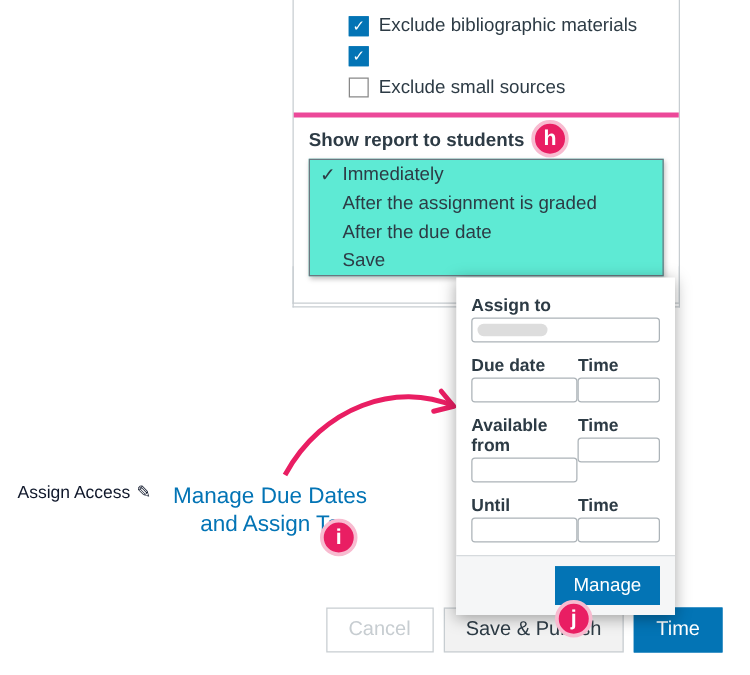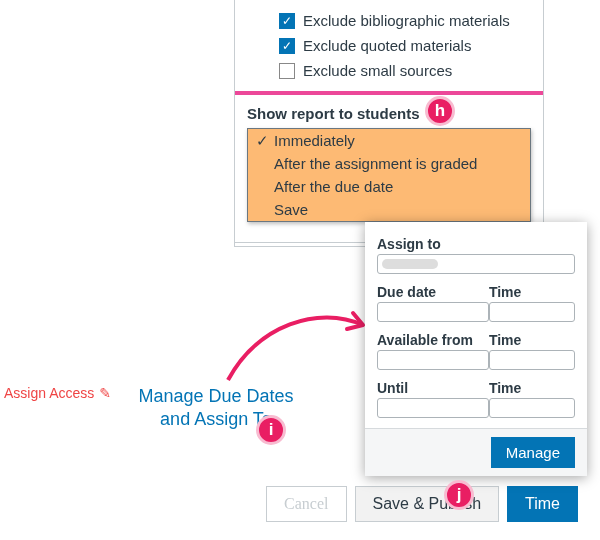--- a/index.html
+++ b/index.html
@@ -41,21 +41,21 @@
   }
   .cb.checked { background: #0374b5; border-color: #0374b5; }
   .sec-label {
     font-weight: 700;
     padding: 10px 12px 6px 12px;
     border-top: 4px solid #ec4899;
   }
   .dropdown {
     margin: 0 12px 24px 12px;
     border: 1px solid #6b7780;
-    background: #fdba74;
+    background: #5eead4;
     box-shadow: 1px 2px 4px rgba(0,0,0,0.25);
   }
   .dropdown-item {
     padding: 3px 8px 3px 26px;
     position: relative;
     font-size: 15px;
   }
   .dropdown-item.sel::before {
     content: "✓";
     position: absolute;
@@ -68,45 +68,45 @@
     top: 213px;
     width: 310px;
     height: 30px;
     border: 1px solid #c7cdd1;
     border-top: none;
     z-index: -1;
   }
 
   .assign-label {
     position: absolute;
-    left: 4px;
+    left: 14px;
     top: 385px;
     font-size: 14px;
-    color: #ef4444;
+    color: #0f172a;
     display: flex;
     align-items: flex-end;
     gap: 5px;
   }
   .pencil { font-size: 14px; }
   .manage-link {
     position: absolute;
     left: 136px;
     top: 385px;
     width: 160px;
     color: #0374b5;
     font-size: 18px;
     line-height: 1.25;
     text-align: center;
   }
 
   .popover {
     position: absolute;
     left: 365px;
     top: 222px;
-    width: 222px;
+    width: 175px;
     background: #fff;
     box-shadow: 0 2px 12px rgba(0,0,0,0.35);
     z-index: 5;
   }
   .pop-body { padding: 8px 12px 10px 12px; }
   .fld-label { font-weight: 700; font-size: 14px; margin-top: 6px; }
   .pill-input {
     height: 20px;
     border: 1px solid #acb3b8;
     border-radius: 3px;
@@ -137,21 +137,21 @@
     font-size: 15px;
     border: 1px solid #c7cdd1;
     background: #fff;
     cursor: pointer;
   }
   .btn.primary {
     background: #0374b5;
     border-color: #0374b5;
     color: #fff;
   }
-  .btn.disabled { color: #c7cdd1; font-family: Liberation Serif, serif; }
+  .btn.disabled { color: #c7cdd1; }
 
   .footer-btns {
     position: absolute;
     left: 0; right: 0;
     bottom: 18px;
     display: flex;
     justify-content: flex-end;
     gap: 8px;
     padding-right: 22px;
   }
@@ -180,21 +180,20 @@
 <body>
 
 <div class="panel">
   <div class="section-body">
     <div class="check-row">
       <span class="cb checked">✓</span>
       <span>Exclude bibliographic materials</span>
     </div>
     <div class="check-row">
       <span class="cb checked">✓</span>
-      <span>Exclude quoted materials</span>
     </div>
     <div class="check-row">
       <span class="cb"></span>
       <span>Exclude small sources</span>
     </div>
   </div>
   <div class="sec-label">Show report to students</div>
   <div class="dropdown">
     <div class="dropdown-item sel">Immediately</div>
     <div class="dropdown-item">After the assignment is graded</div>

